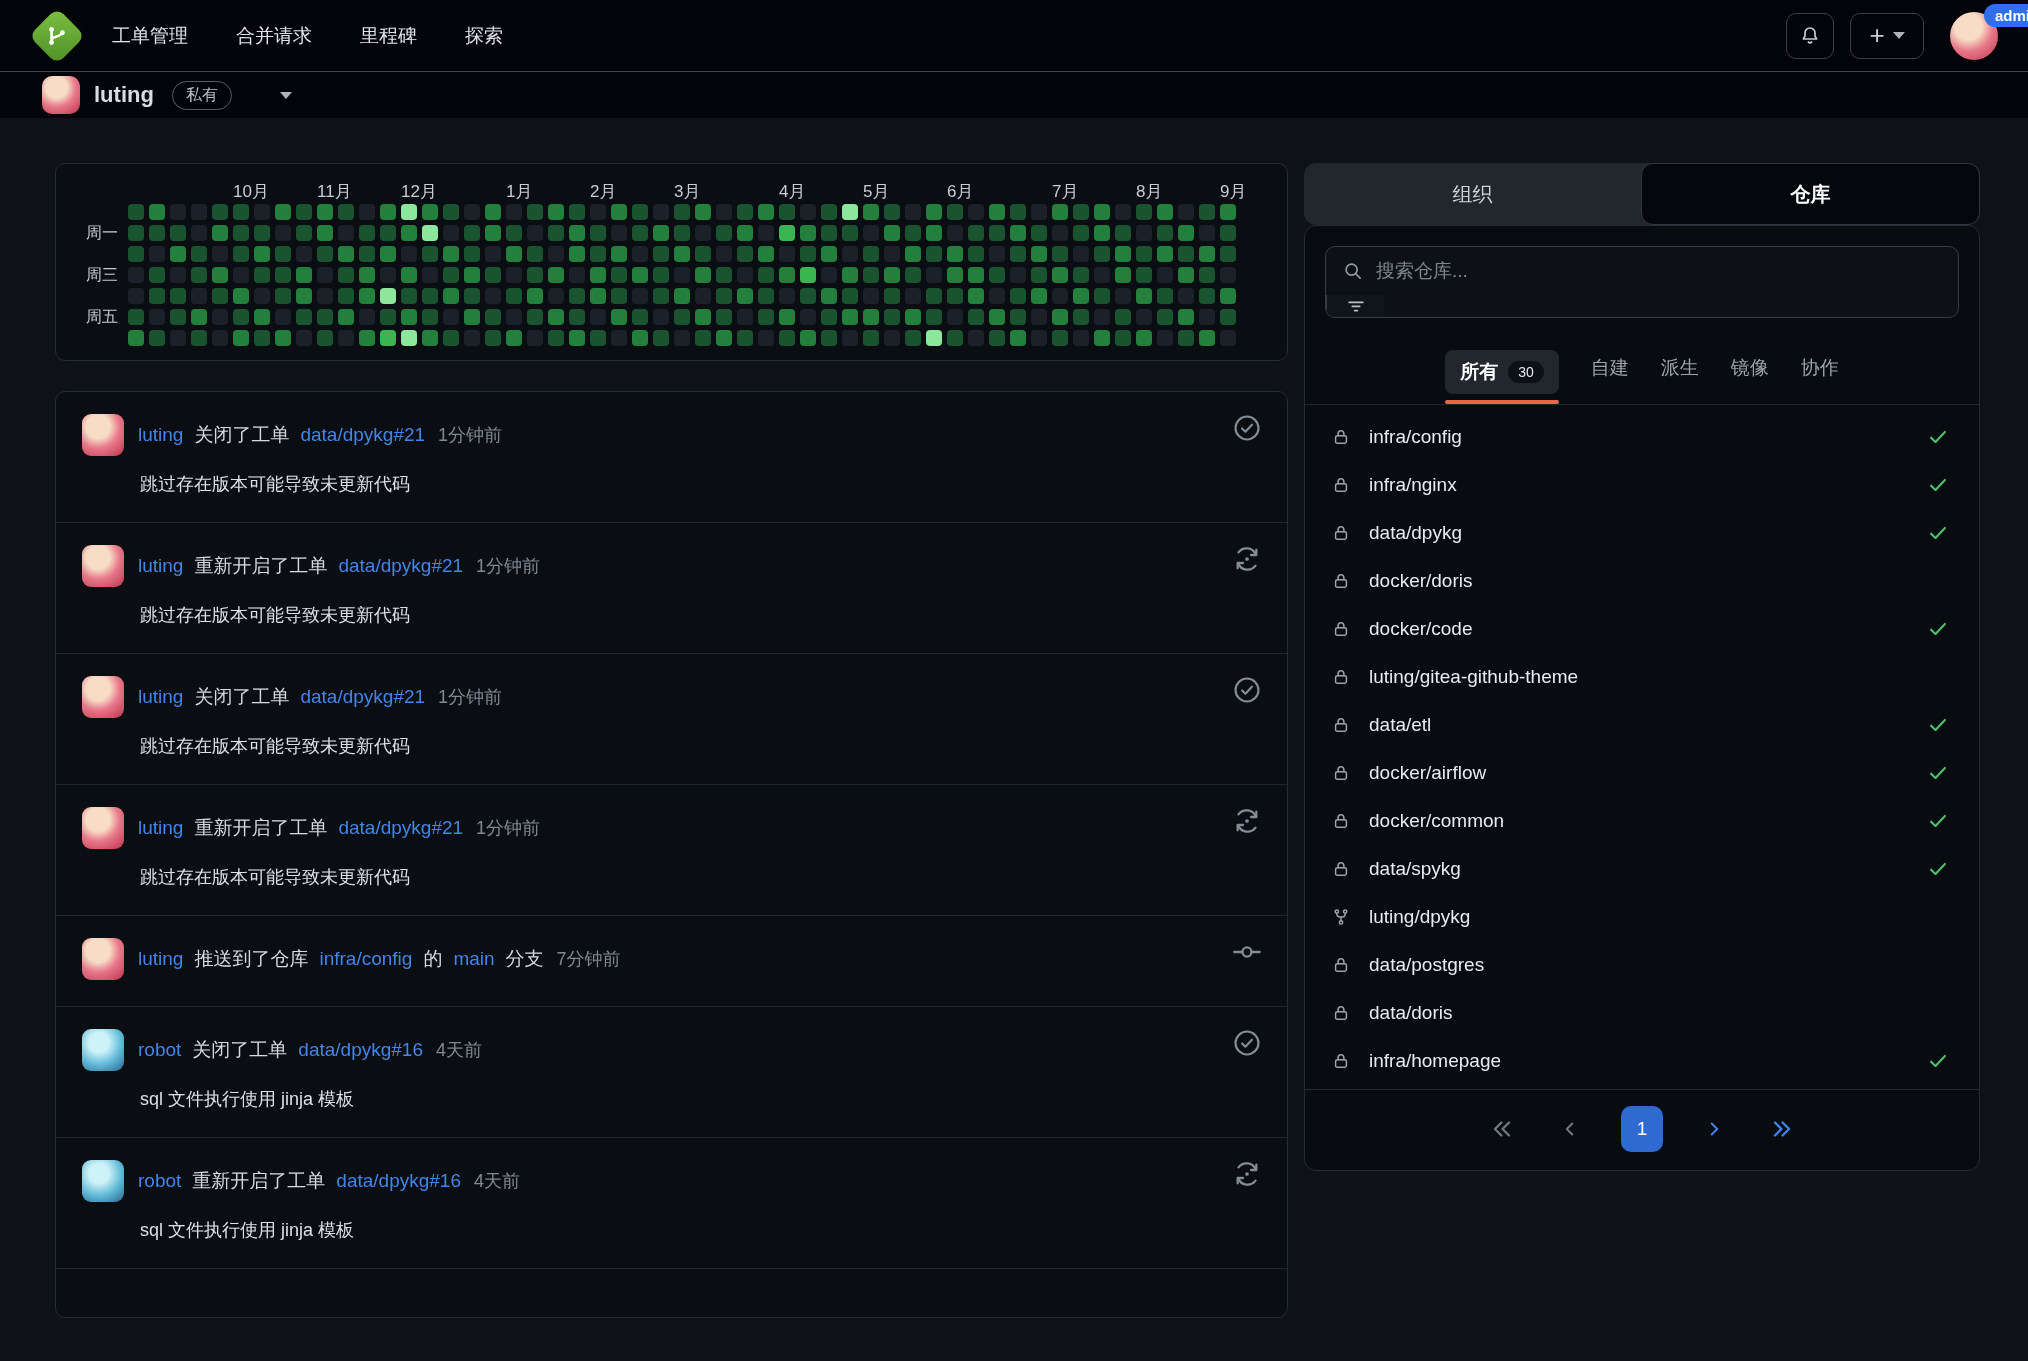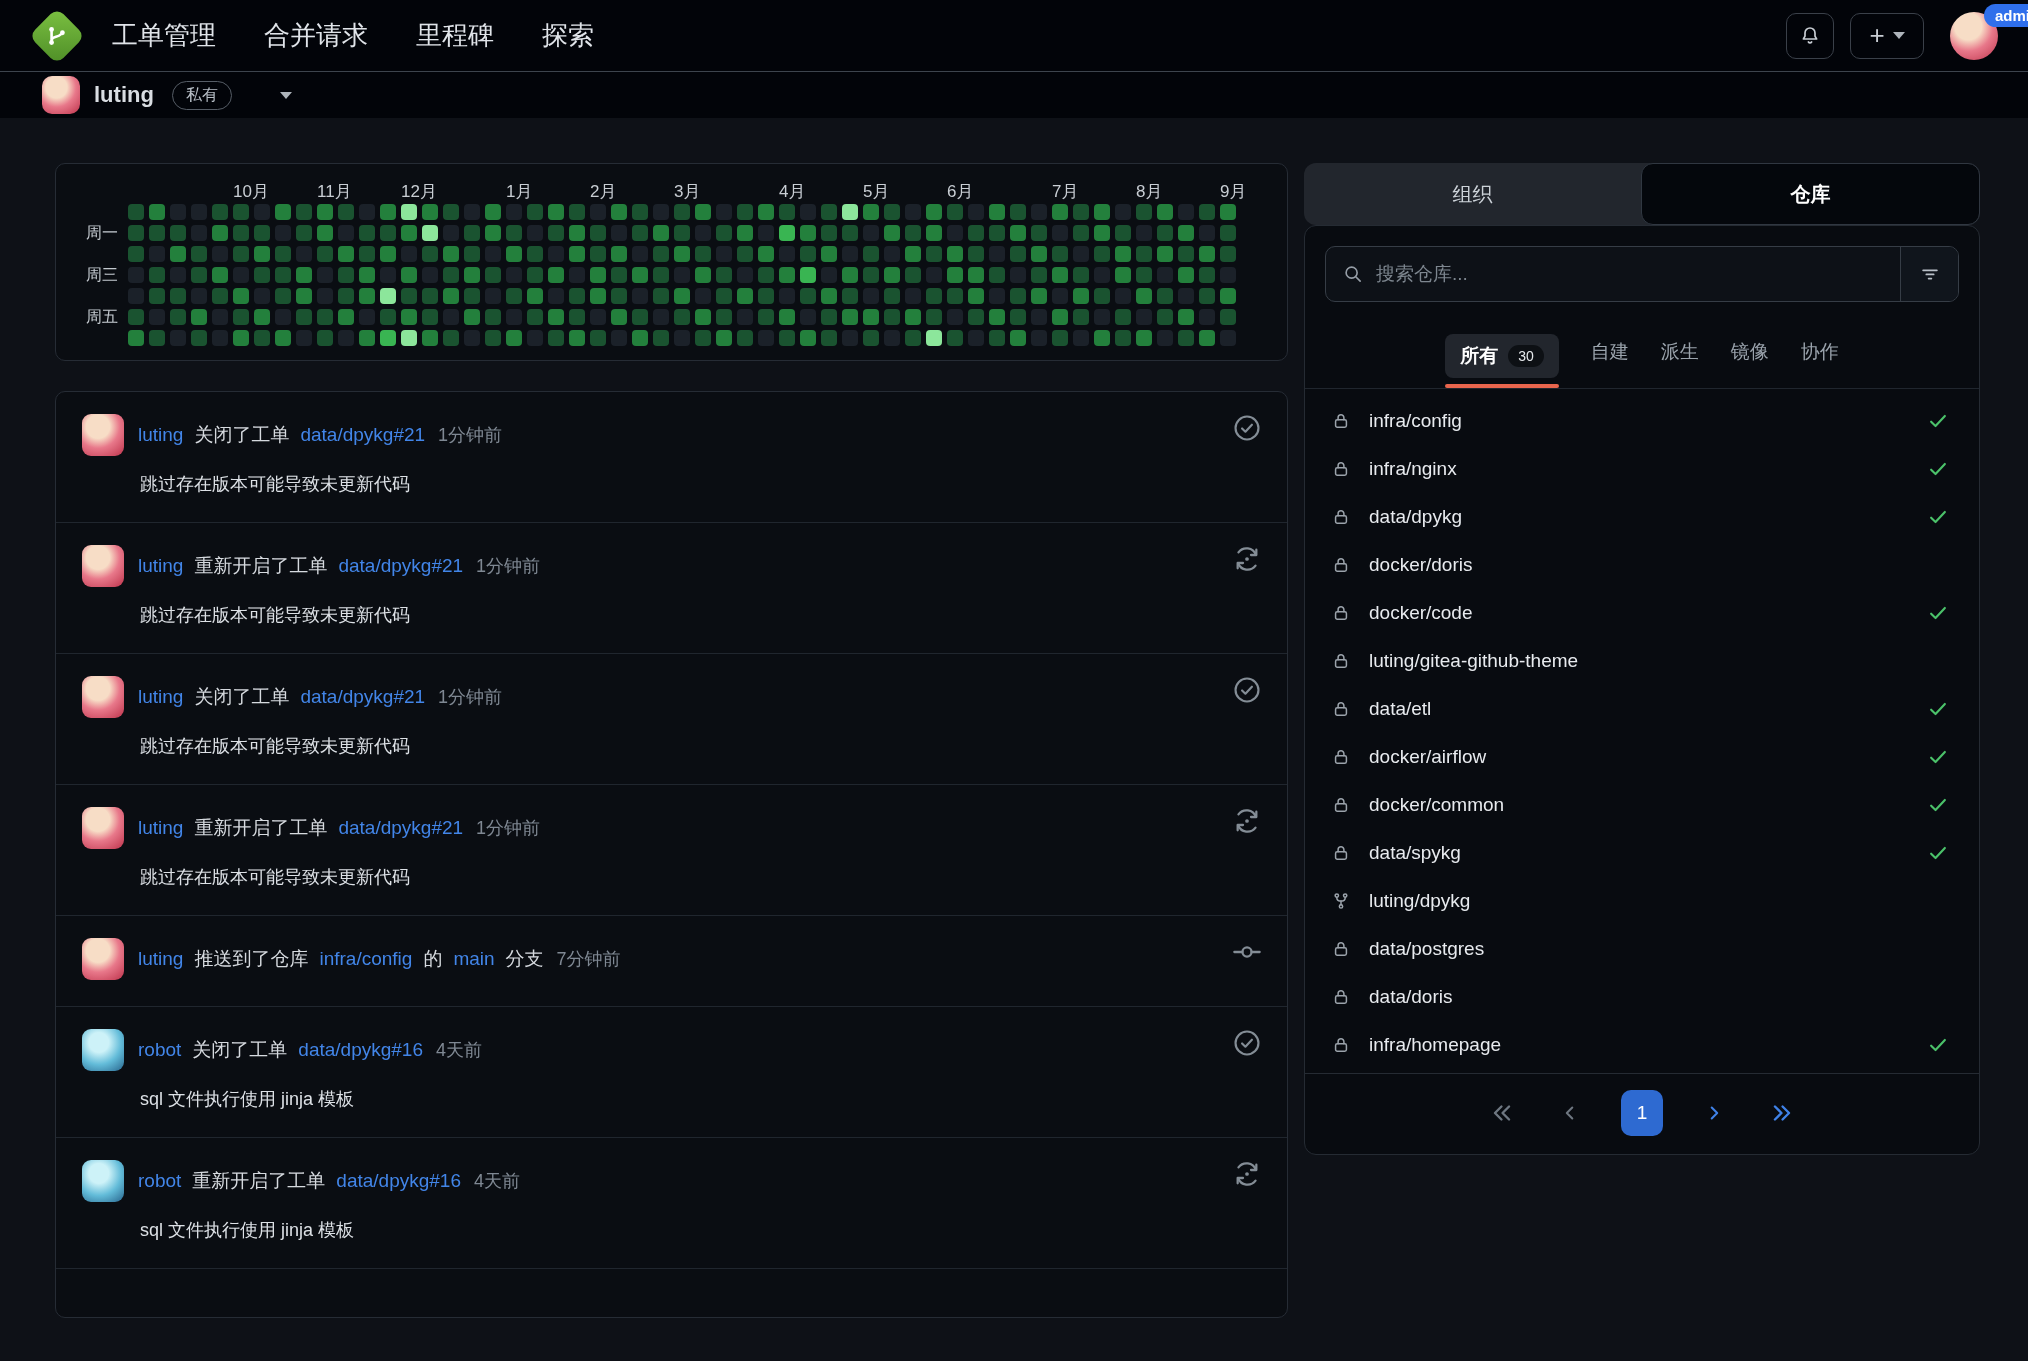--- a/index.html
+++ b/index.html
@@ -14,21 +14,21 @@
     display:flex; align-items:center; padding:0 30px; gap:0;
   }
   .logo-wrap { width:54px; height:54px; display:flex; align-items:center; justify-content:center; cursor:pointer; }
   .logo-diamond {
     width:40px; height:40px; transform:rotate(45deg); border-radius:9px;
     background:linear-gradient(135deg,#7cc142,#4e8e27);
     display:flex; align-items:center; justify-content:center;
   }
   .logo-diamond svg { transform:rotate(-45deg); }
   .nav-items { display:flex; align-items:center; margin-left:28px; gap:48px; }
-  .nav-item { font-size:26px; color:#e0e4e9; cursor:pointer; text-decoration:none; }
+  .nav-item { font-size:19px; color:#e0e4e9; cursor:pointer; text-decoration:none; }
   .nav-right { margin-left:auto; display:flex; align-items:center; gap:16px; }
   .icon-btn {
     width:48px; height:46px; border:1px solid #3a4049; border-radius:10px;
     display:flex; align-items:center; justify-content:center; color:#c8cdd3; cursor:pointer; background:transparent;
   }
   .plus-btn { width:74px; gap:8px; font-size:26px; font-weight:400; }
   .caret { width:0; height:0; border-left:6px solid transparent; border-right:6px solid transparent; border-top:7px solid #aeb4bb; }
   .avatar { border-radius:10px; flex:0 0 auto; }
   .avatar.round { border-radius:50%; }
   .avatar-luting { background:radial-gradient(circle at 38% 30%, #f7ddc6 0 30%, #e8788a 55%, #c23a52 95%); }
@@ -89,21 +89,21 @@
   .side-tab { flex:1; display:flex; align-items:center; justify-content:center; font-size:20px; color:#ccd2d8; cursor:pointer; z-index:1; }
   .side-tab.active {
     background:#04070c; border:1px solid #303741; border-radius:12px;
     color:#ffffff; font-weight:bold;
   }
   .list-header { display:flex; align-items:center; margin:34px 4px 24px 6px; }
   .list-title { font-size:25px; font-weight:bold; color:#eceff2; }
   .list-count { background:#2b3138; color:#d2d7dc; font-size:15px; padding:4px 13px; border-radius:999px; margin-left:14px; }
   .list-add { margin-left:auto; color:#ced3d9; cursor:pointer; display:flex; }
   .side-panel { border:1px solid #252b33; border-radius:12px; background:#080b10; }
-  .search-row { margin:20px; display:flex; border:1px solid #363d46; border-radius:10px; background:#0d1117; height:56px; overflow:hidden; }
+  .search-row { margin:20px; display:flex; border:1px solid #363d46; border-radius:10px; background:#0d1117; height:72px; overflow:hidden;flex-direction:column; }
   .search-left { flex:1; display:flex; align-items:center; padding:0 16px; gap:12px; }
   .search-input { background:transparent; border:none; outline:none; color:#dfe3e8; font-size:19px; flex:1; font-family:inherit; }
   .search-input::placeholder { color:#7d868f; }
   .search-filter-btn { width:58px; border-left:1px solid #363d46; display:flex; align-items:center; justify-content:center; color:#b9c0c7; cursor:pointer; background:#10151c; }
   .filter-tabs { display:flex; justify-content:center; align-items:center; gap:32px; padding:12px 20px 0 20px; border-bottom:1px solid #20262e; }
   .filter-tab { font-size:19px; color:#9aa3ac; cursor:pointer; padding-bottom:18px;text-align:center; }
   .filter-tab.active-wrap { position:relative; padding-bottom:10px; }
   .filter-pill { background:#22262d; border-radius:8px; padding:9px 15px; display:flex; align-items:center; gap:10px; }
   .filter-pill-label { font-size:19px; font-weight:bold; color:#ffffff; }
   .filter-pill-count { background:#0d1014; color:#e6e9ec; font-size:14px; padding:3px 10px; border-radius:999px; }

